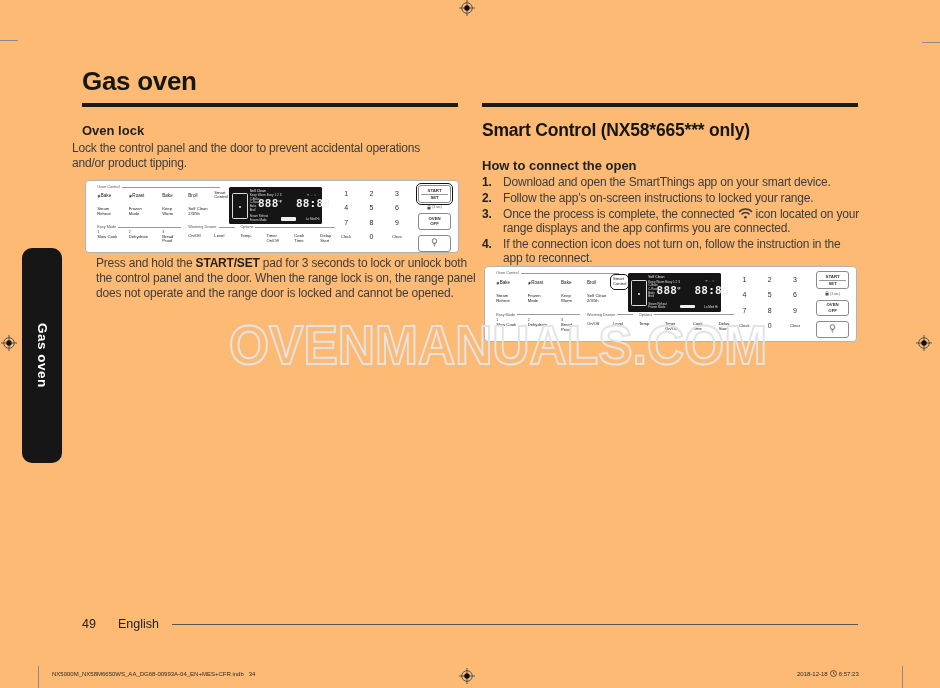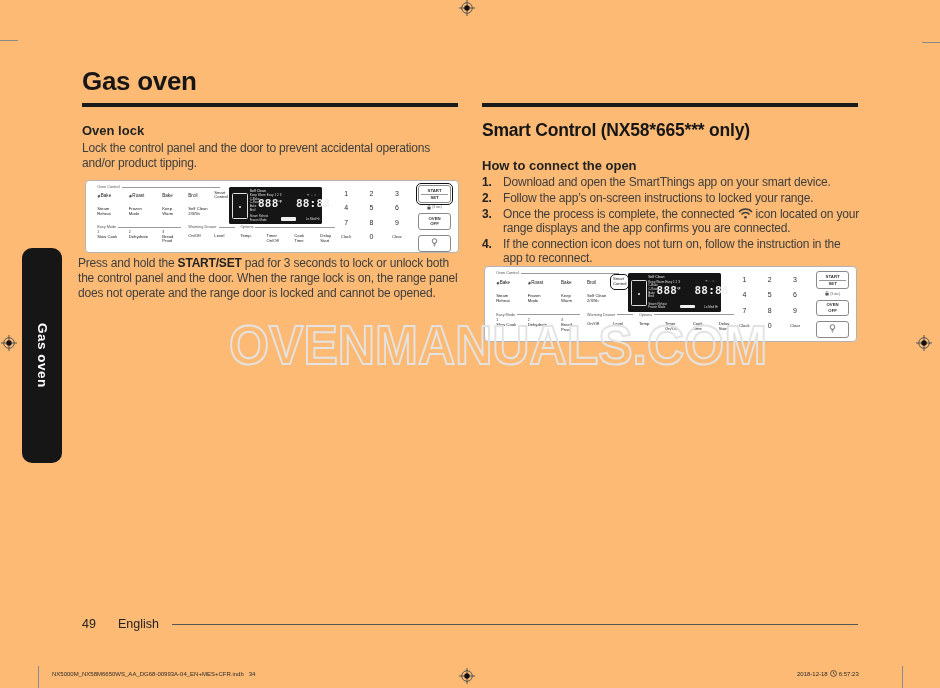--- a/index.html
+++ b/index.html
@@ -136,21 +136,21 @@
   <div class="cropmark" style="left:0;top:40px;width:18px;height:1px"></div>
   <div class="cropmark" style="left:922px;top:42px;width:18px;height:1px"></div>
   <div class="cropmark" style="left:38px;top:666px;width:1px;height:22px"></div>
   <div class="cropmark" style="left:902px;top:666px;width:1px;height:22px"></div>
 
   <div class="abs page-title">Gas oven</div>
   <div class="abs rule rule-l"></div>
   <div class="abs rule rule-r"></div>
 
   <div class="abs h3" style="left:82px;top:123px">Oven lock</div>
-  <div class="abs para" style="left:82px;top:141px;width:378px">Lock the control panel and the door to prevent accidental operations and/or product tipping.</div>
+  <div class="abs para" style="left:72px;top:141px;width:378px">Lock the control panel and the door to prevent accidental operations and/or product tipping.</div>
 
   <div class="figure hl-start" id="figure-lock">
   <div class="panel">
     <div class="p-sec sec-oven">
           <span>Oven Control</span>
           <span class="ln"></span>
         </div>
 
     <div class="p-lbl r1 c1">
           <span><i class="burner"></i><b style="font-weight:400">Bake</b></span>
@@ -286,21 +286,21 @@
             <span>OFF</span>
           </div>
       <div class="btn btn-lamp"><svg width="7" height="9" viewBox="0 0 7 9">
               <circle cx="3.5" cy="3" r="2.3" fill="none" stroke="#444" stroke-width="0.7"></circle>
               <path d="M2.3 5.7 h2.4 M2.5 6.9 h2 M2.9 8 h1.2" stroke="#444" stroke-width="0.6"></path>
             </svg></div>
     </div>
   </div>
 </div>
 
-  <div class="abs para" style="left:78px;top:256px;width:384px"><span>Press and hold the </span><b style="color:#222">START/SET</b><span> pad for 3 seconds to lock or unlock both the control panel and the door. When the range lock is on, the range panel does not operate and the range door is locked and cannot be opened.</span></div>
+  <div class="abs para" style="left:96px;top:256px;width:384px"><span>Press and hold the </span><b style="color:#222">START/SET</b><span> pad for 3 seconds to lock or unlock both the control panel and the door. When the range lock is on, the range panel does not operate and the range door is locked and cannot be opened.</span></div>
 
   <div class="abs sec-h2">Smart Control (NX58*665*** only)</div>
   <div class="abs h3" style="left:482px;top:158px">How to connect the open</div>
 
   <div class="abs steps">
     <div class="step">
         <span class="step-num">1.</span>
         <span class="step-text"><span>Download and open the SmartThings app on your smart device.</span></span>
       </div>
     <div class="step">

